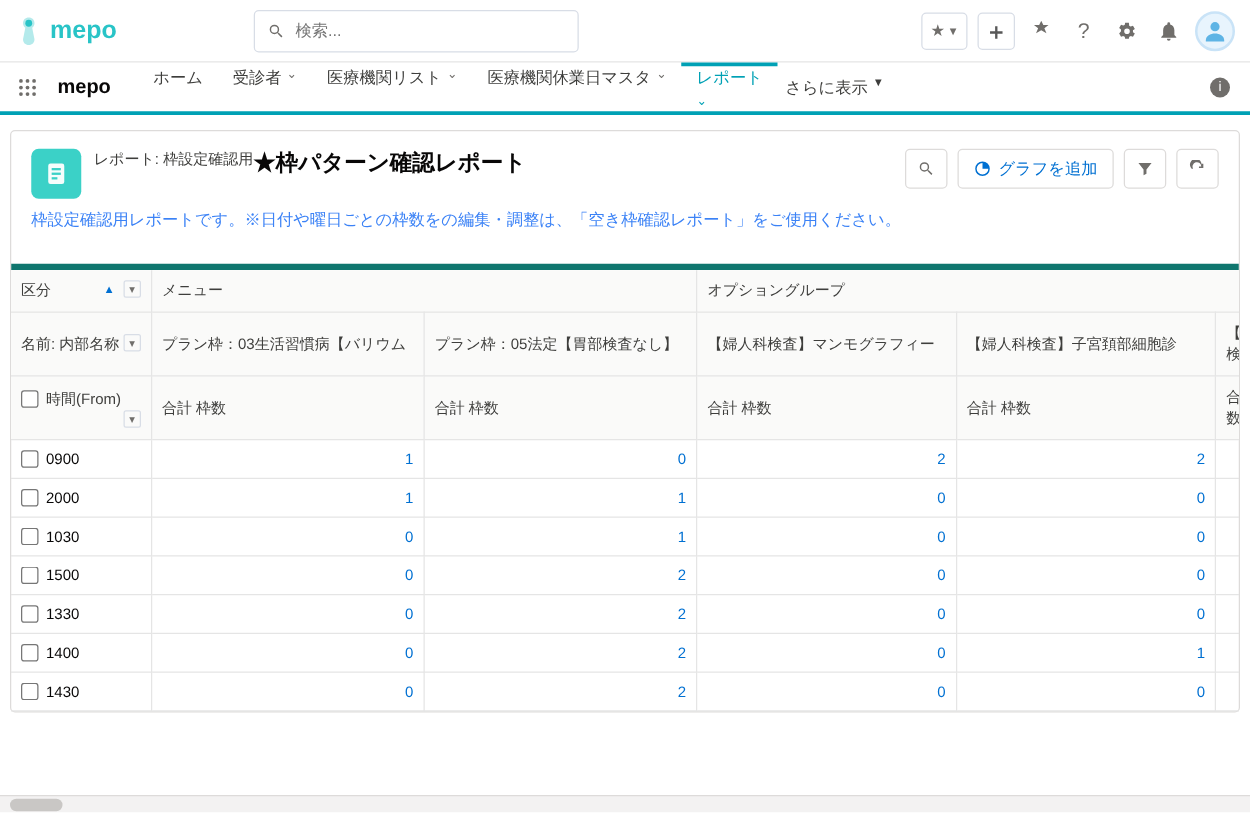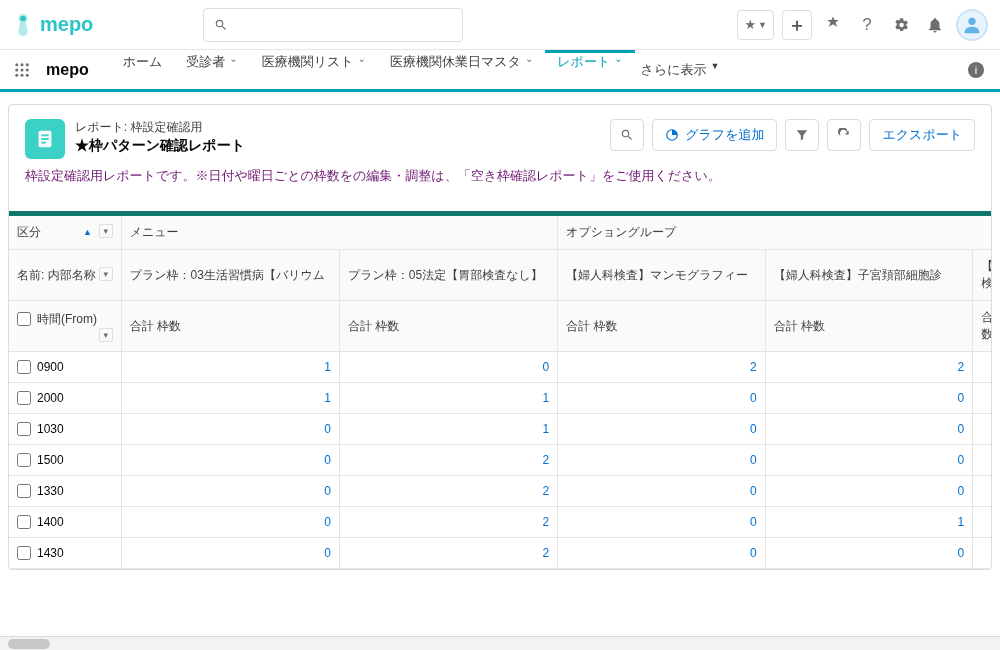--- a/index.html
+++ b/index.html
@@ -18,39 +18,39 @@
   .hdr-icon-plain { width: 26px; height: 26px; display:flex; align-items:center; justify-content:center; cursor:pointer; }
   .star-btn { display:flex; align-items:center; border:1px solid #d8dde6; border-radius:4px; height:30px; padding:0 6px; gap:2px; cursor:pointer;}
   .avatar { width: 32px; height: 32px; border-radius: 50%; background: #e8f4fd; border:2px solid #c9e3f7; display:flex; align-items:center; justify-content:center; color:#5eb4e5; cursor:pointer;}
 
   
   .nav-bar { height: 42px; display: flex; align-items: center; padding: 0 8px; border-bottom: 3px solid #00a1b5; }
   .apps-icon { width: 28px; height: 28px; display:flex; align-items:center; justify-content:center; margin-right: 10px; cursor:pointer;}
   .app-name { font-size: 16px; font-weight: 600; margin-right: 22px; }
   .tabs { display: flex; align-items: stretch; height: 100%; }
   .tab { display: flex; align-items: flex-start; padding: 0 12px; gap: 4px; cursor: pointer; color:#3e3e3c; font-size:13px; border-top:3px solid transparent; position:relative; top:-0px;}
-  .tab.active { color:#00a1b5; border-top:3px solid #00a1b5; }
+  .tab.active { color:#00a1b5; border-top:3px solid #00a1b5;flex-direction:column; }
   .tab .chev { font-size: 10px; color:#706e6b; }
   .more-link { margin-left: 6px; display:flex; align-items:flex-start; gap:4px; color:#3e3e3c; cursor:pointer;}
   .info-dot { margin-left:auto; width:16px; height:16px; border-radius:50%; background:#706e6b; color:#fff; font-size:11px; display:flex; align-items:center; justify-content:center; margin-right:8px;}
 
   
   .report-wrap { padding: 12px 8px 0 8px; }
   .report-panel { border: 1px solid #dddbda; border-radius: 4px; }
   .panel-head { padding: 14px 16px 10px 16px; }
   .head-row { display:flex; align-items: flex-start; gap: 10px; }
   .rep-icon { width: 40px; height: 40px; background:#3bd1c7; border-radius:6px; display:flex; align-items:center; justify-content:center; color:#fff; }
-  .title-block { display:flex; flex-direction:column; }
+  .title-block { display:flex; flex-direction:row; }
   .eyebrow { font-size: 12px; color:#3e3e3c; }
-  .title { font-size: 14px; font-weight:700; line-height:1.3; }
+  .title { font-size: 18px; font-weight:700; line-height:1.3; }
   .head-actions { margin-left:auto; display:flex; gap:8px; }
   .btn { height:32px; border:1px solid #dddbda; border-radius:4px; background:#fff; padding:0 12px; display:flex; align-items:center; gap:6px; cursor:pointer; color:#0070d2; font-size:13px;}
   .btn.iconbtn{ padding:0; width:34px; justify-content:center; color:#706e6b;}
   .btn.wide { color:#0070d2; }
-  .desc { margin-top: 8px; font-size: 13px; color:#701a75; }
+  .desc { margin-top: 8px; font-size: 13px; color:#3b82f6; }
 
   
   .grid { margin-top: 16px; border-top:5px solid #0f766e; overflow-x:auto; }
   table { border-collapse: collapse; width: 1030px; table-layout:fixed; }
   th, td { border-right:1px solid #e5e5e5; border-bottom:1px solid #e5e5e5; font-size:12px; }
   th { background:#fafaf9; color:#3e3e3c; font-weight:400; text-align:left; padding:8px 8px; }
   td { padding:8px 8px; }
   .sidecol { width: 106px; }
   .groupcell { font-weight:400; }
   th .sortctl { float:right; display:flex; gap:2px; align-items:center; color:#0070d2; font-size:10px; }
@@ -81,20 +81,21 @@
     </span>
     <span class="brand-text">mepo</span>
   </div>
   <div class="search-wrap">
     <div class="search-box">
       <span>
           <svg width="14" height="14" viewBox="0 0 24 24">
             <path fill="#706e6b" d="M15.5 14h-.79l-.28-.27A6.471 6.471 0 0016 9.5 6.5 6.5 0 109.5 16c1.61 0 3.09-.59 4.23-1.57l.27.28v.79l5 4.99L20.49 19l-4.99-5zM9.5 14A4.5 4.5 0 1114 9.5 4.494 4.494 0 019.5 14z"></path>
           </svg>
         </span>
+      <input placeholder="検索..." style="">
     </div>
   </div>
   <div class="hdr-right">
     <div class="star-btn">
       <span>★</span>
       <span style="font-size:9px;">▼</span>
     </div>
     <div class="hdr-icon-btn">
         <span style="font-size:18px; font-weight:bold; color:#585858;">＋</span>
       </div>
@@ -219,23 +220,20 @@
                 </svg>
               </span>
             </div>
           <div class="btn iconbtn">
               <span>
                 <svg width="14" height="14" viewBox="0 0 24 24">
                   <path fill="#706e6b" d="M17.65 6.35A8 8 0 104 12h2a6 6 0 1111.19-3H14v2h6V5h-2z"></path>
                 </svg>
               </span>
             </div>
-          <div class="btn wide">
-              <span>エクスポート</span>
-            </div>
         </div>
       </div>
       <div class="desc">枠設定確認用レポートです。※日付や曜日ごとの枠数をの編集・調整は、「空き枠確認レポート」をご使用ください。</div>
     </div>
 
     <div class="grid">
       <table>
         <colgroup>
           <col class="sidecol">
             <col class="colwide">

